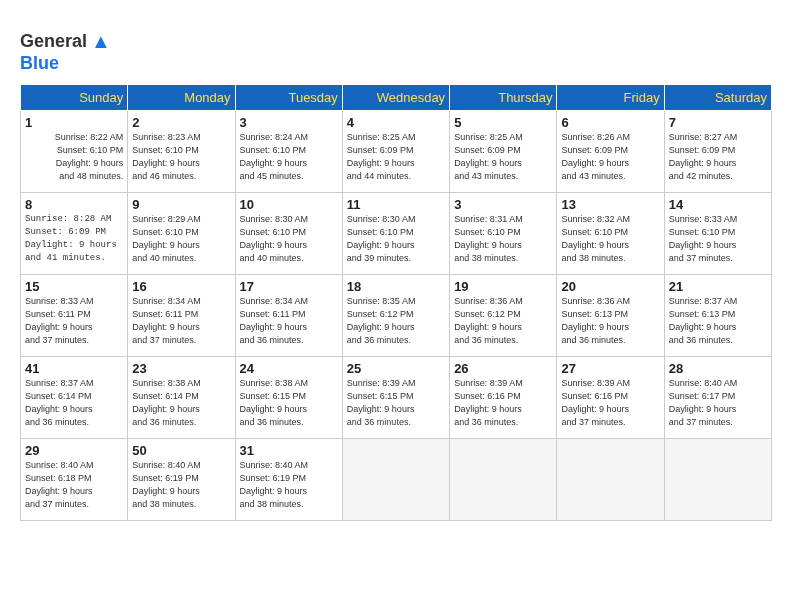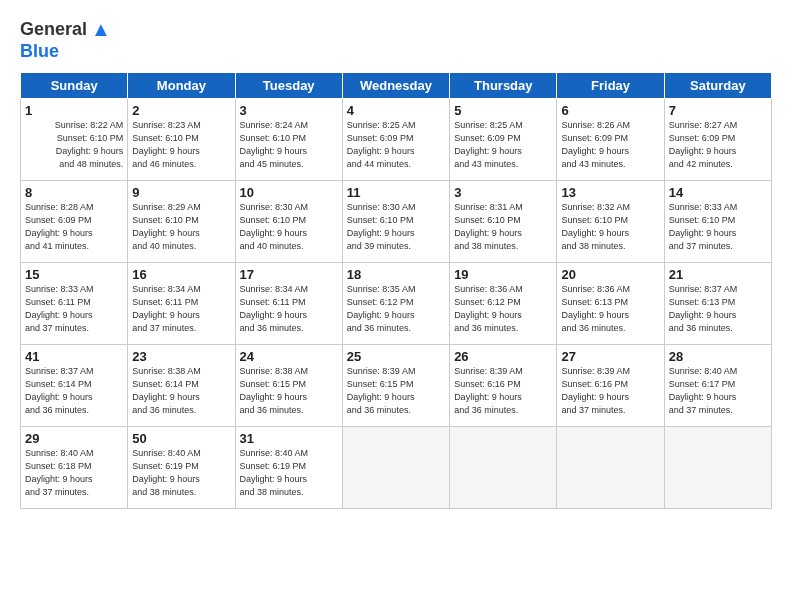--- a/index.html
+++ b/index.html
@@ -9,20 +9,21 @@
       width: 792px;
       height: 612px;
       overflow: hidden;
     }
     .page {
       width: 792px;
       height: 507px;
       padding: 18px 20px 12px 20px;
       display: flex;
       flex-direction: column;
+      margin-top: 12px;
     }
     .header {
       display: flex;
       justify-content: space-between;
       align-items: flex-start;
       margin-bottom: 10px;
     }
     .logo {
       display: flex;
       flex-direction: column;
@@ -48,25 +49,25 @@
       color: #444;
     }
     .calendar {
       flex: 1;
       border-collapse: collapse;
       width: 100%;
       table-layout: fixed;
     }
     .calendar th {
       background: #1565c0;
-      color: #ffffff;
+      color: #fde047;
       font-size: 13px;
-      font-weight: bold;
+      font-weight: normal;
       padding: 5px 4px;
-      text-align: center;
+      text-align: right;
       border: 1px solid #fff;
     }
     .calendar td {
       border: 1px solid #ccc;
       vertical-align: top;
       padding: 4px 4px 3px 4px;
       font-size: 9.5px;
       color: #333;
       background: #fff;
       height: 82px;
@@ -165,21 +166,21 @@
             <span class="day-num">7</span>
             <div class="day-info" style="white-space: pre-line;">Sunrise: 8:27 AM
 Sunset: 6:09 PM
 Daylight: 9 hours
 and 42 minutes.</div>
           </td>
         </tr>
         <tr>
           <td>
             <span class="day-num">8</span>
-            <div class="day-info" style="white-space: pre-line;">Sunrise: 8:28 AM
+            <div class="day-info" style="white-space: pre-line; font-family: Liberation Mono, monospace;">Sunrise: 8:28 AM
 Sunset: 6:09 PM
 Daylight: 9 hours
 and 41 minutes.</div>
           </td>
           <td>
             <span class="day-num">9</span>
             <div class="day-info" style="white-space: pre-line;">Sunrise: 8:29 AM
 Sunset: 6:10 PM
 Daylight: 9 hours
 and 40 minutes.</div>

